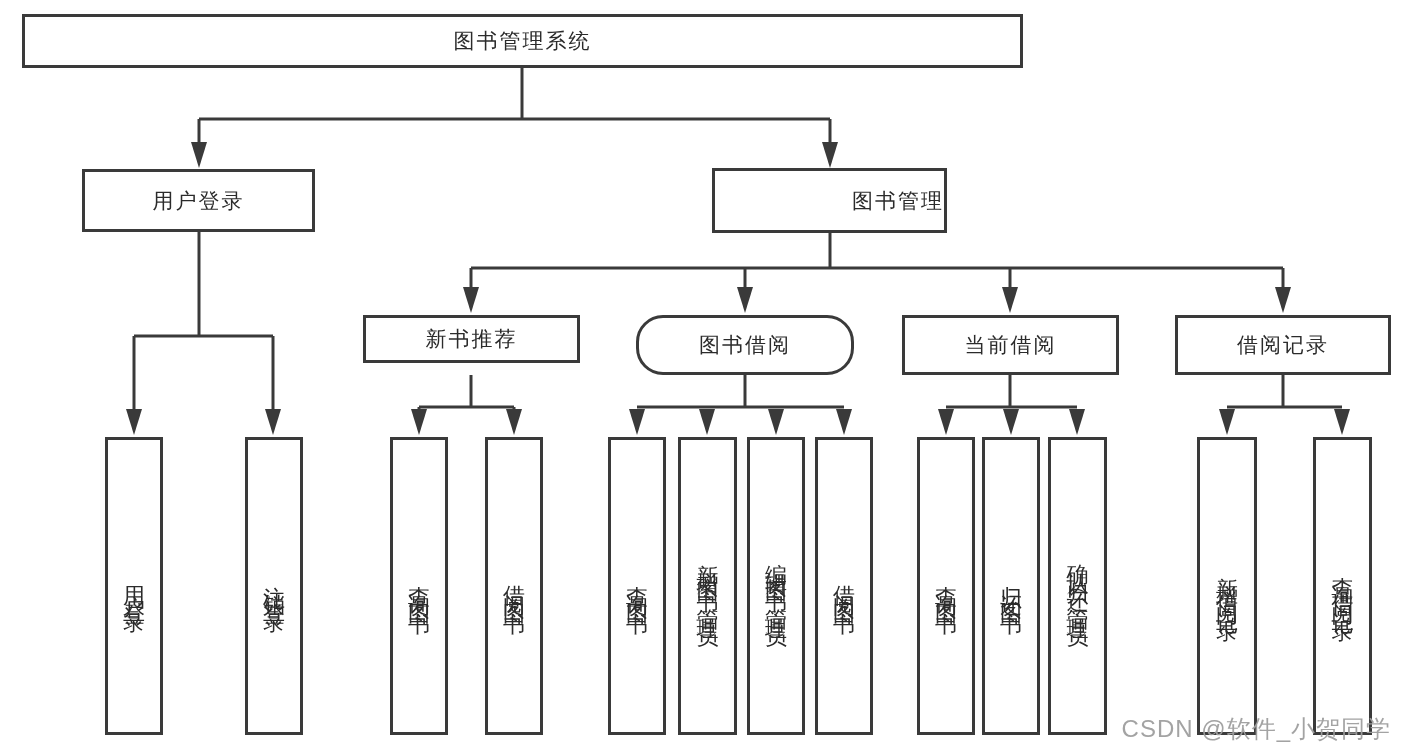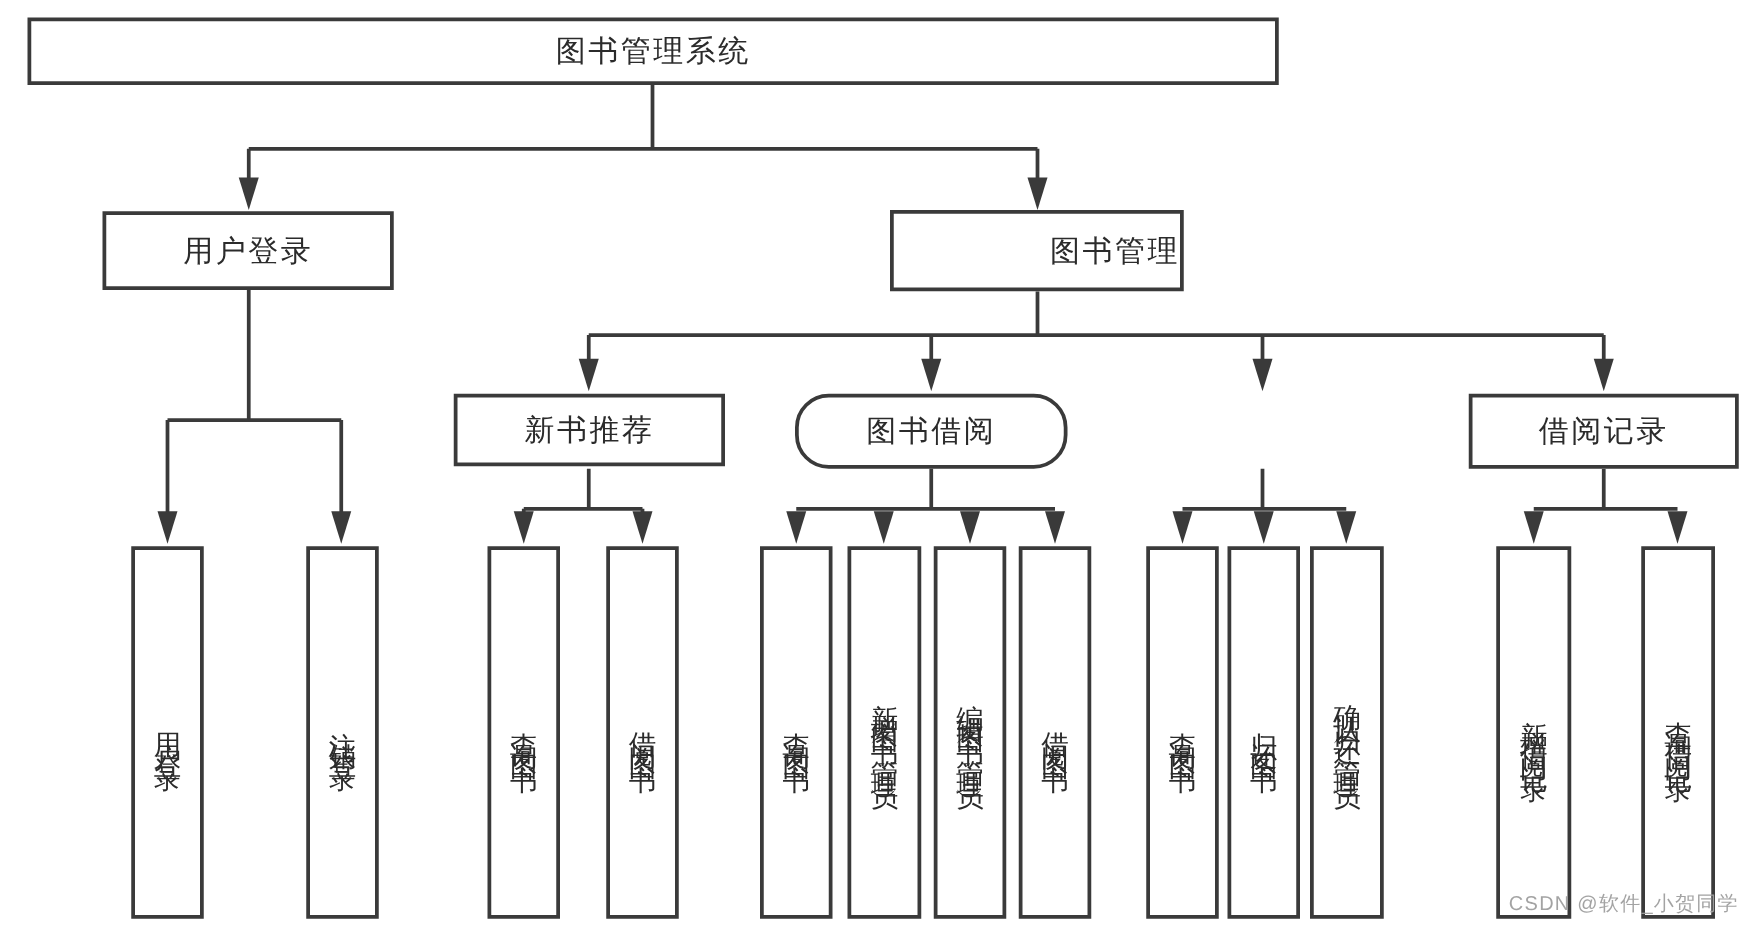--- a/index.html
+++ b/index.html
@@ -24,38 +24,38 @@
     height: 747px;
   }
   .node {
     position: absolute;
     box-sizing: border-box;
     background: #ffffff;
     border: 3px solid #3a3a3a;
     display: flex;
     align-items: center;
     justify-content: center;
-    font-size: 24px;
+    font-size: 21px;
     letter-spacing: 2px;
     color: #2b2b2b;
   }
   .node.vbox {
     writing-mode: vertical-rl;
     font-size: 22px;
     letter-spacing: 9px;
     line-height: 1;
   }
   .node span {
     white-space: nowrap;
   }
   #watermark {
     position: absolute;
     top: 713px;
     right: 14px;
-    font-size: 16px;
+    font-size: 24px;
     letter-spacing: 1px;
     color: rgba(158, 158, 158, 0.95);
     z-index: 5;
     pointer-events: none;
   }
 </style>
 </head>
 <body>
 
 <div id="canvas">
@@ -131,26 +131,29 @@
     <span>图书管理系统</span>
   </div>
 
   <div class="node" style="left:82px; top:169px; width:233px; height:63px;">
     <span>用户登录</span>
   </div>
   <div class="node" style="left:712px; top:168px; width:235px; height:65px;justify-content:flex-end;">
     <span>图书管理</span>
   </div>
 
-  <div class="node" style="left:363px; top:315px; width:217px; height:58px;">
+  <div class="node" style="left:363px; top:315px; width:217px; height:48px;">
     <span>新书推荐</span>
   </div>
   <div class="node" style="left:636px; top:315px; width:218px; height:60px;border-radius:27px;">
     <span>图书借阅</span>
   </div>
+  <div class="node" style="left:902px; top:315px; width:217px; height:60px;">
+    <span>当前借阅</span>
+  </div>
   <div class="node" style="left:1175px; top:315px; width:216px; height:60px;">
     <span>借阅记录</span>
   </div>
 
   <div class="node vbox" style="left:105px; top:437px; width:58px; height:298px;">
     <span>用户登录</span>
   </div>
   <div class="node vbox" style="left:245px; top:437px; width:58px; height:298px;">
     <span>注销登录</span>
   </div>

